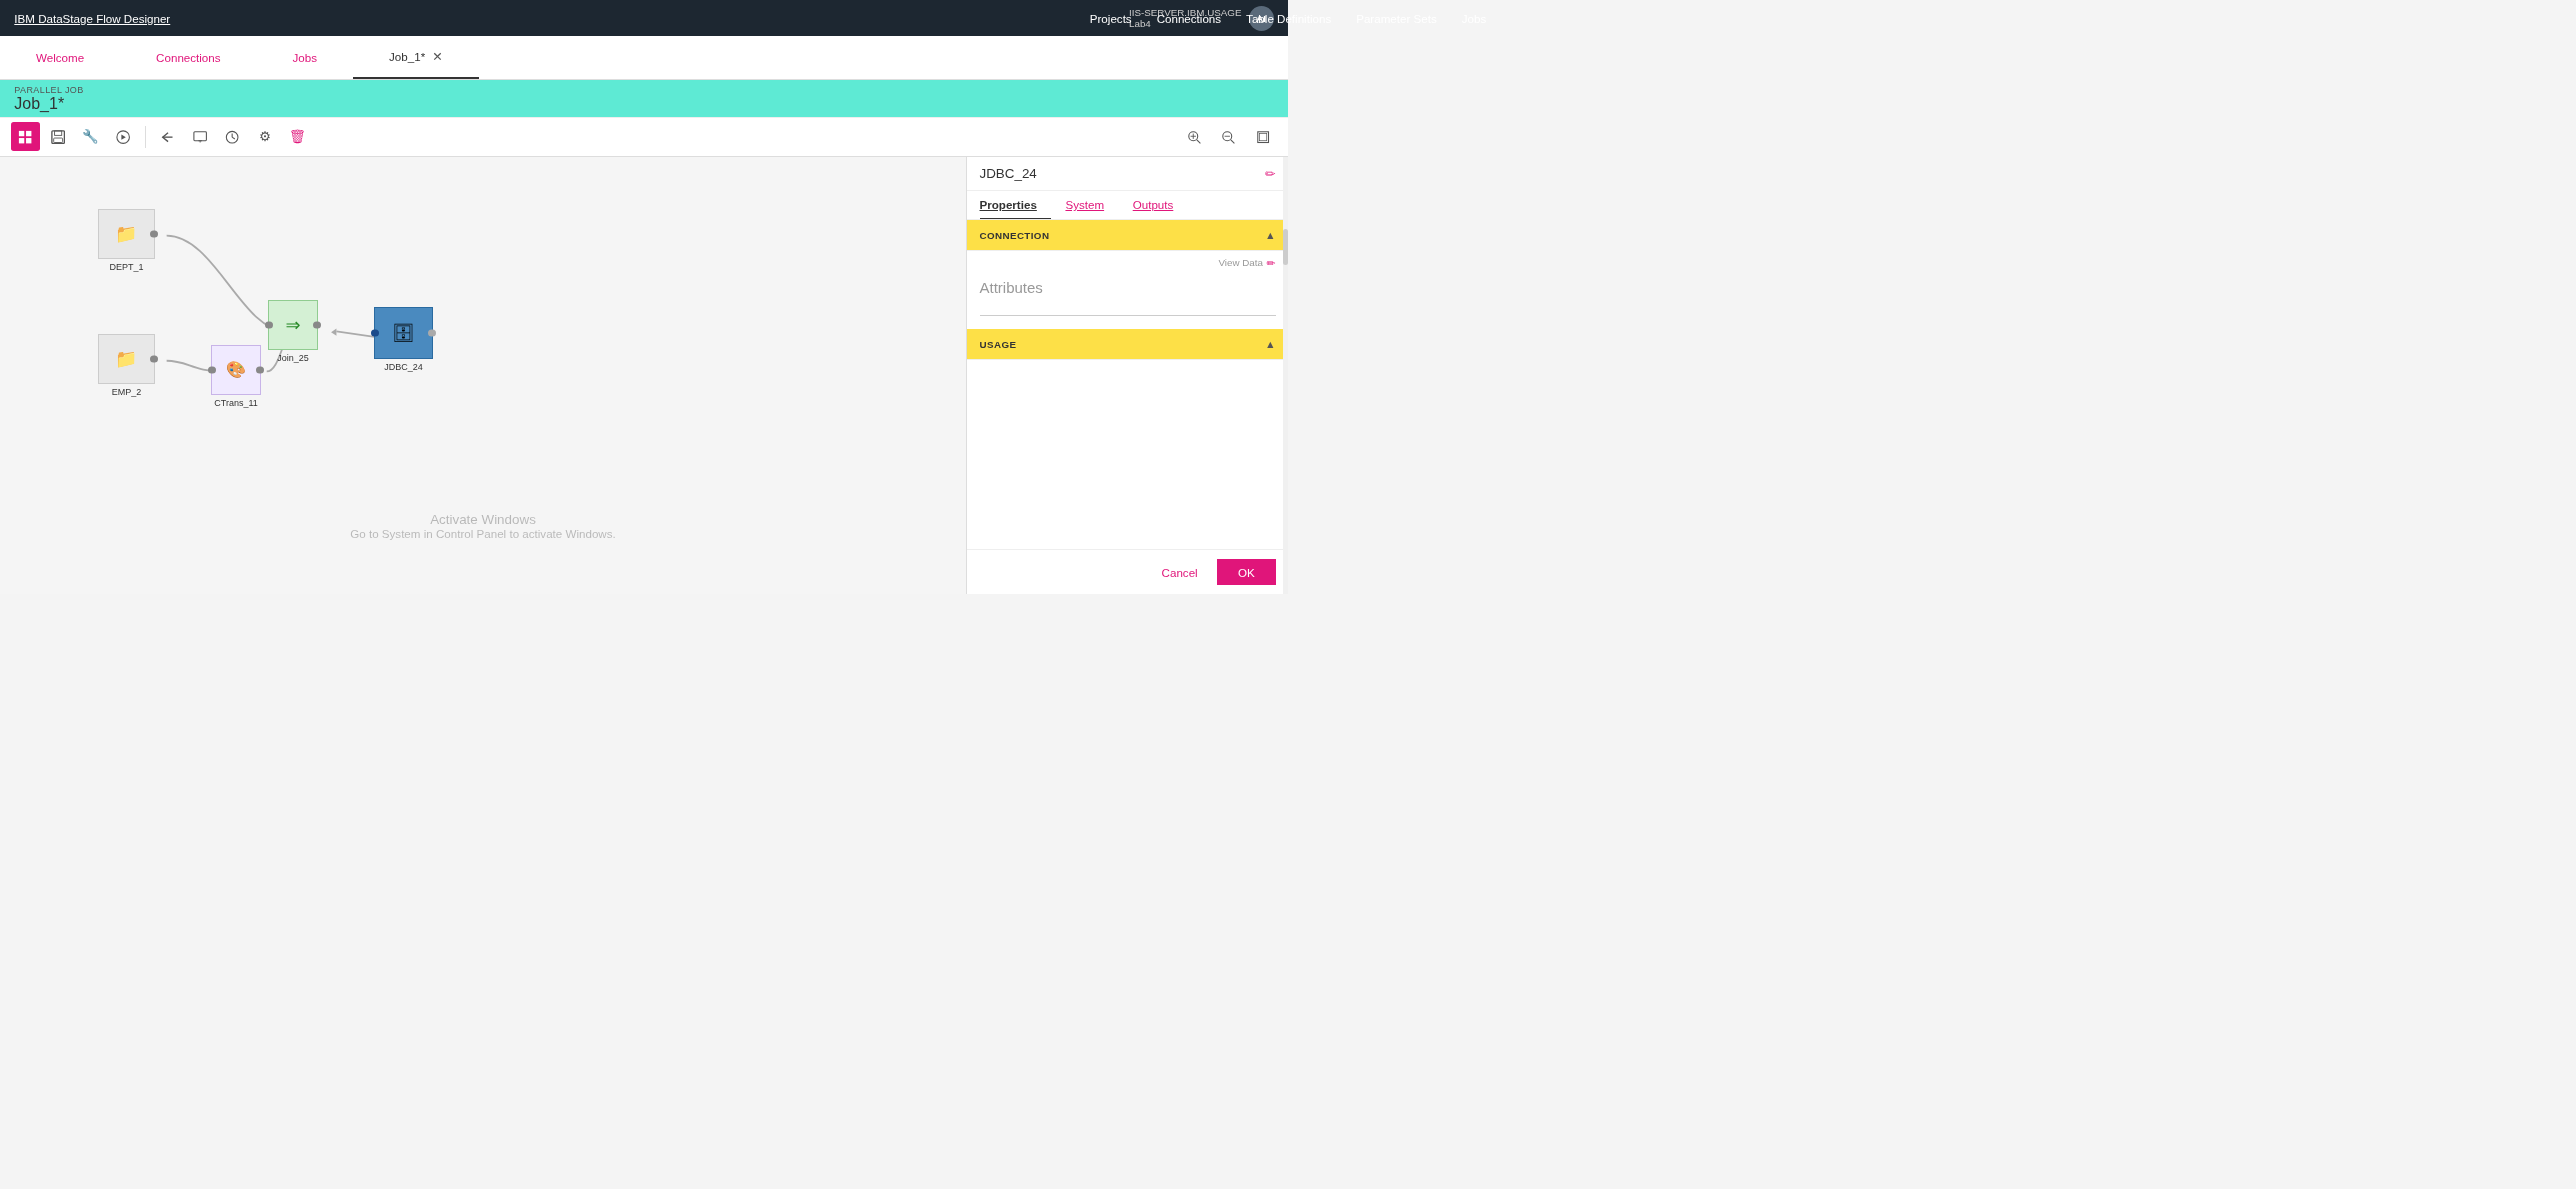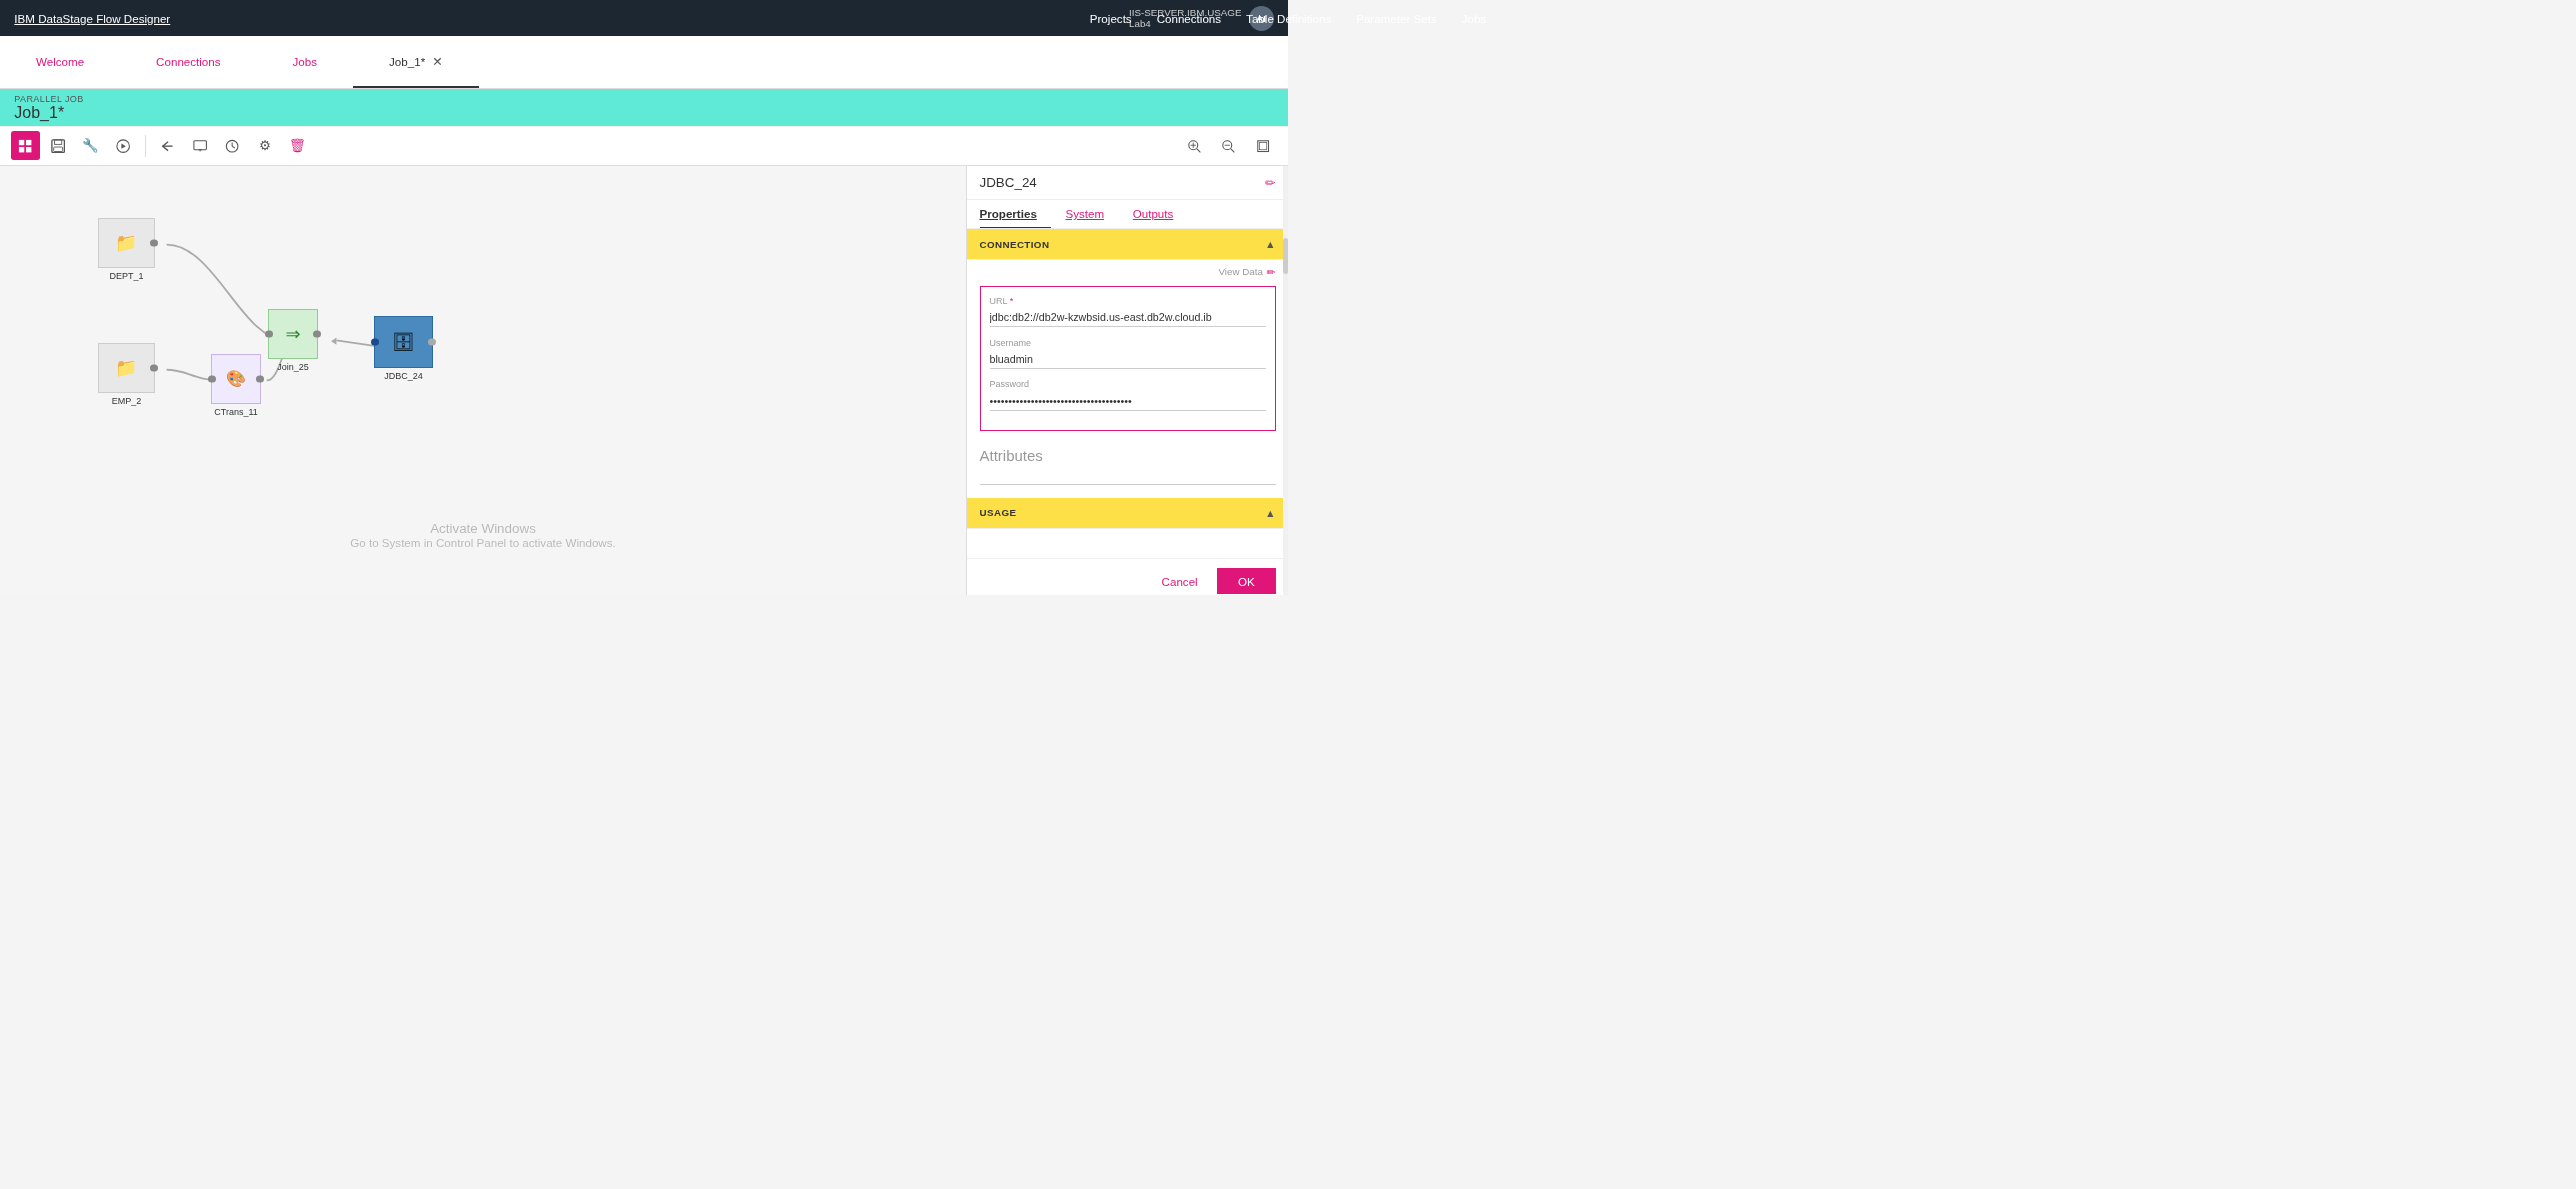--- a/index.html
+++ b/index.html
@@ -51,21 +51,21 @@
       justify-content: center;
       font-size: 9.8px;
       font-weight: bold;
     }
 
     
     .tab-bar {
       background: #fff;
       border-bottom: 0.9px solid #ddd;
       display: flex;
-      height: 53px;
+      height: 44px;
       align-items: flex-end;
     }
     .tab-item {
       padding: 7.2px 36px;
       font-size: 11.6px;
       color: #e0157a;
       cursor: pointer;
       border-bottom: 1.8px solid transparent;
       height: 100%;
       display: flex;
@@ -603,41 +603,20 @@
       <div class="section-header">
         <span class="section-header-title">CONNECTION</span>
         <span class="chevron">▲</span>
       </div>
 
       <div style="display:flex;justify-content:flex-end;padding:5.4px 12.5px 0;">
         <span class="view-data-link">View Data</span>
         <span class="view-data-edit">✏</span>
       </div>
 
-      <div class="connection-form">
-
-        <div class="form-field">
-          <label class="form-label">
-            <span>URL</span>
-            <span class="required"> *</span>
-          </label>
-          <input class="form-input" type="text" value="jdbc:db2://db2w-kzwbsid.us-east.db2w.cloud.ib" style="">
-        </div>
-
-        <div class="form-field">
-          <label class="form-label">Username</label>
-          <input class="form-input" type="text" value="bluadmin" style="">
-        </div>
-
-        <div class="form-field">
-          <label class="form-label">Password</label>
-          <input class="form-input" type="password" value="••••••••••••••••••••••••••••••••••••••" style="">
-        </div>
-
-      </div>
 
       <div class="attributes-section">
         <div class="attr-label">Attributes</div>
         <div class="attr-line"></div>
       </div>
 
       <div class="section-header usage">
         <span class="section-header-title">USAGE</span>
         <span class="chevron">▲</span>
       </div>

